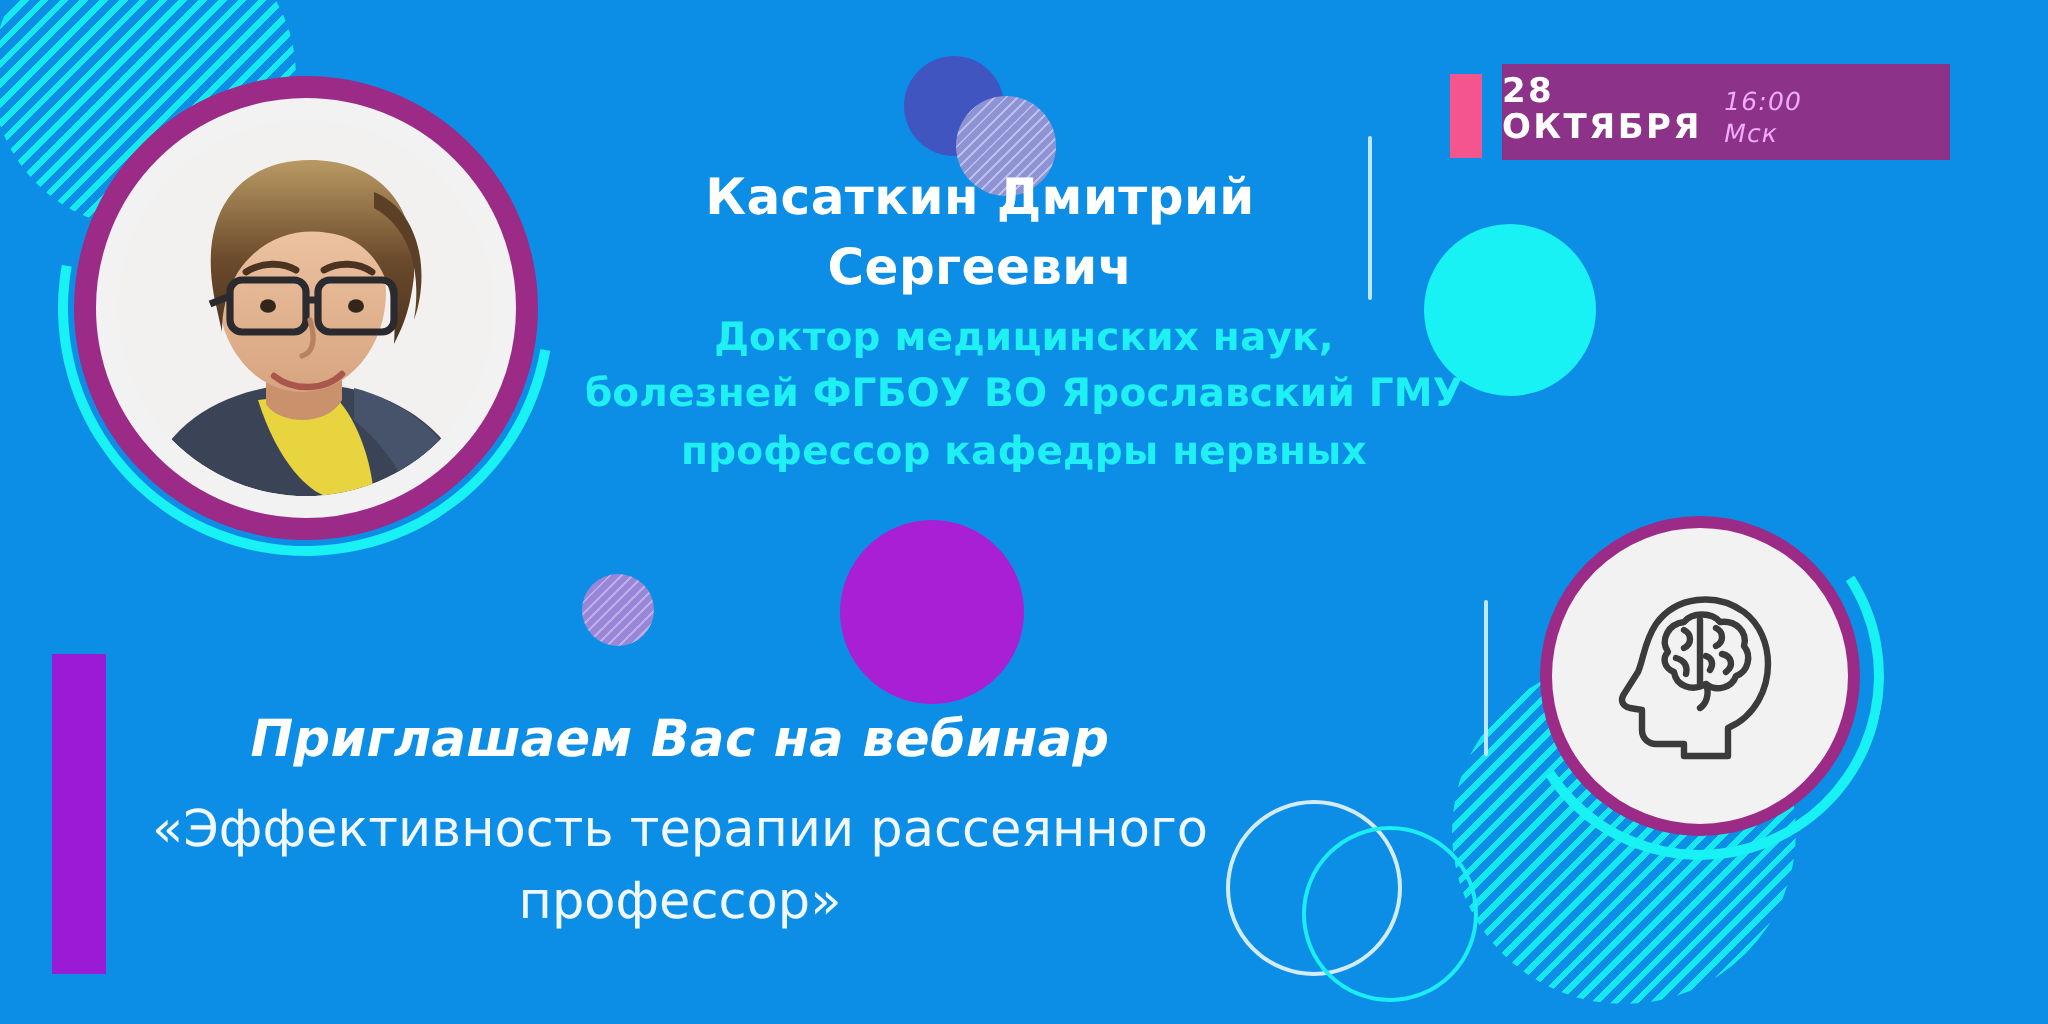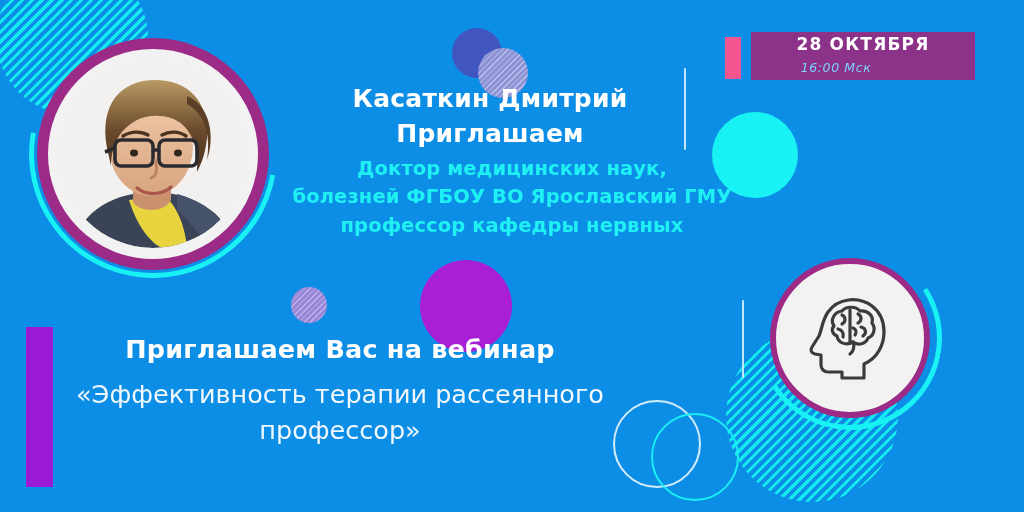--- a/index.html
+++ b/index.html
@@ -124,33 +124,33 @@
     background: #f5558e;
   }
 
   
   .date-banner {
     position: absolute;
     left: 751px; top: 32px;
     width: 224px; height: 48px;
     background: #8c3288;
     display: flex;
-    flex-direction: column;
+    flex-direction: row;
     align-items: center;
     justify-content: center;
   }
   .date-main {
     color: #ffffff;
     font-weight: bold;
     font-size: 17px;
     letter-spacing: 1.2px;
     line-height: 1.05;
   }
   .date-time {
-    color: #7dd3fc;
+    color: #f0abfc;
     font-style: italic;
     font-size: 12.5px;
     letter-spacing: .6px;
     line-height: 1.25;
     margin-top: 6px;
     margin-right: 54px;
   }
 
   
   .portrait-wrap {
@@ -242,23 +242,25 @@
 
   .invite-block {
     position: absolute;
     left: 60px; top: 333px;
     width: 560px;
     text-align: center;
   }
   .invite-lead {
     color: #ffffff;
     font-weight: bold;
+    font-style: italic;
     font-size: 25.5px;
     letter-spacing: .2px;
     line-height: 1.3;
+    margin-top: 21px;
   }
   .invite-topic {
     margin-top: 10px;
     color: #f0f8fe;
     font-weight: normal;
     font-size: 25.5px;
     line-height: 1.42;
     letter-spacing: 0;
   }
 </style>
@@ -368,21 +370,21 @@
             <path d="M55 44 C58 45 59 48 57 51"></path>
             <path d="M55 58 C57 63 55 68 52 70"></path>
           </g>
         </svg>
       </span>
     </div>
   </div>
 
   <div class="speaker-name">
     <div>Касаткин Дмитрий</div>
-    <div>Приглашаем</div>
+    <div>Сергеевич</div>
   </div>
 
   <div class="speaker-title">
     <div>Доктор медицинских наук,</div>
     <div>болезней ФГБОУ ВО Ярославский ГМУ</div>
     <div>профессор кафедры нервных</div>
   </div>
 
   <div class="invite-block">
     <div class="invite-lead">Приглашаем Вас на вебинар</div>

